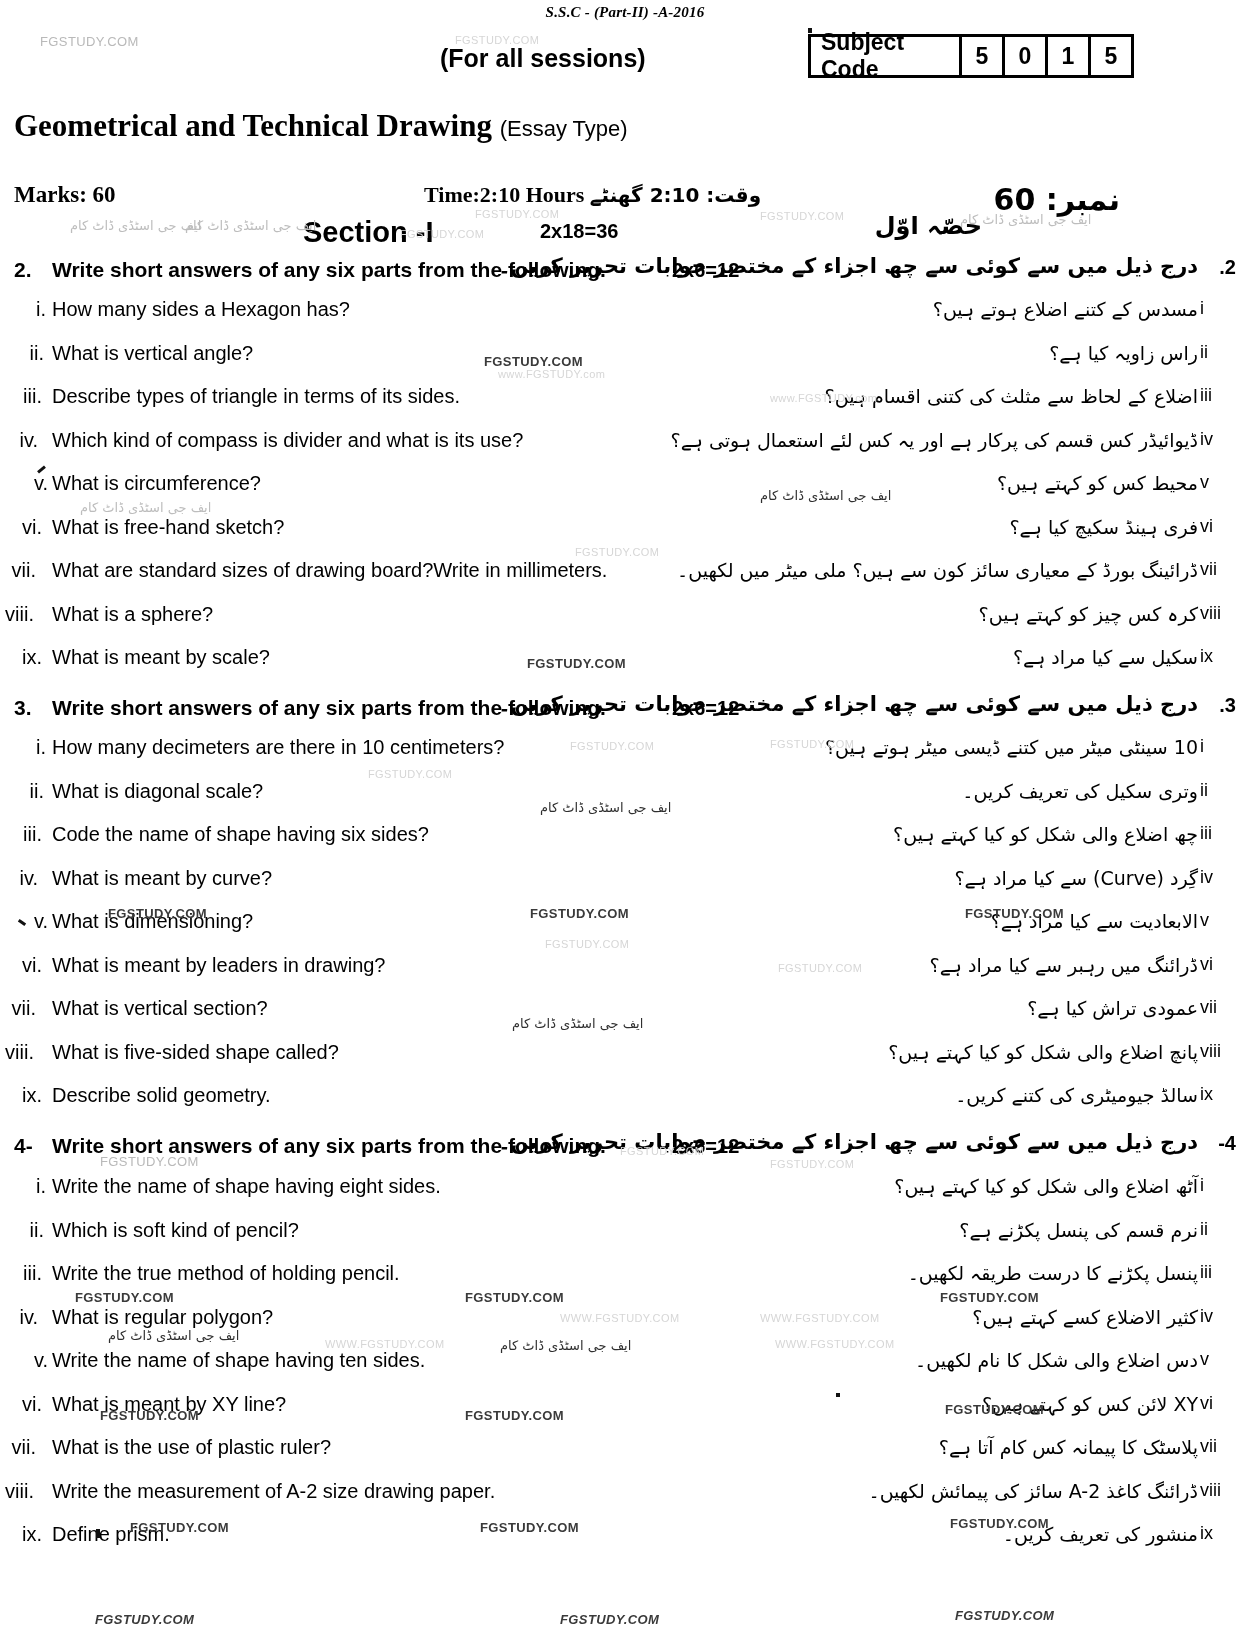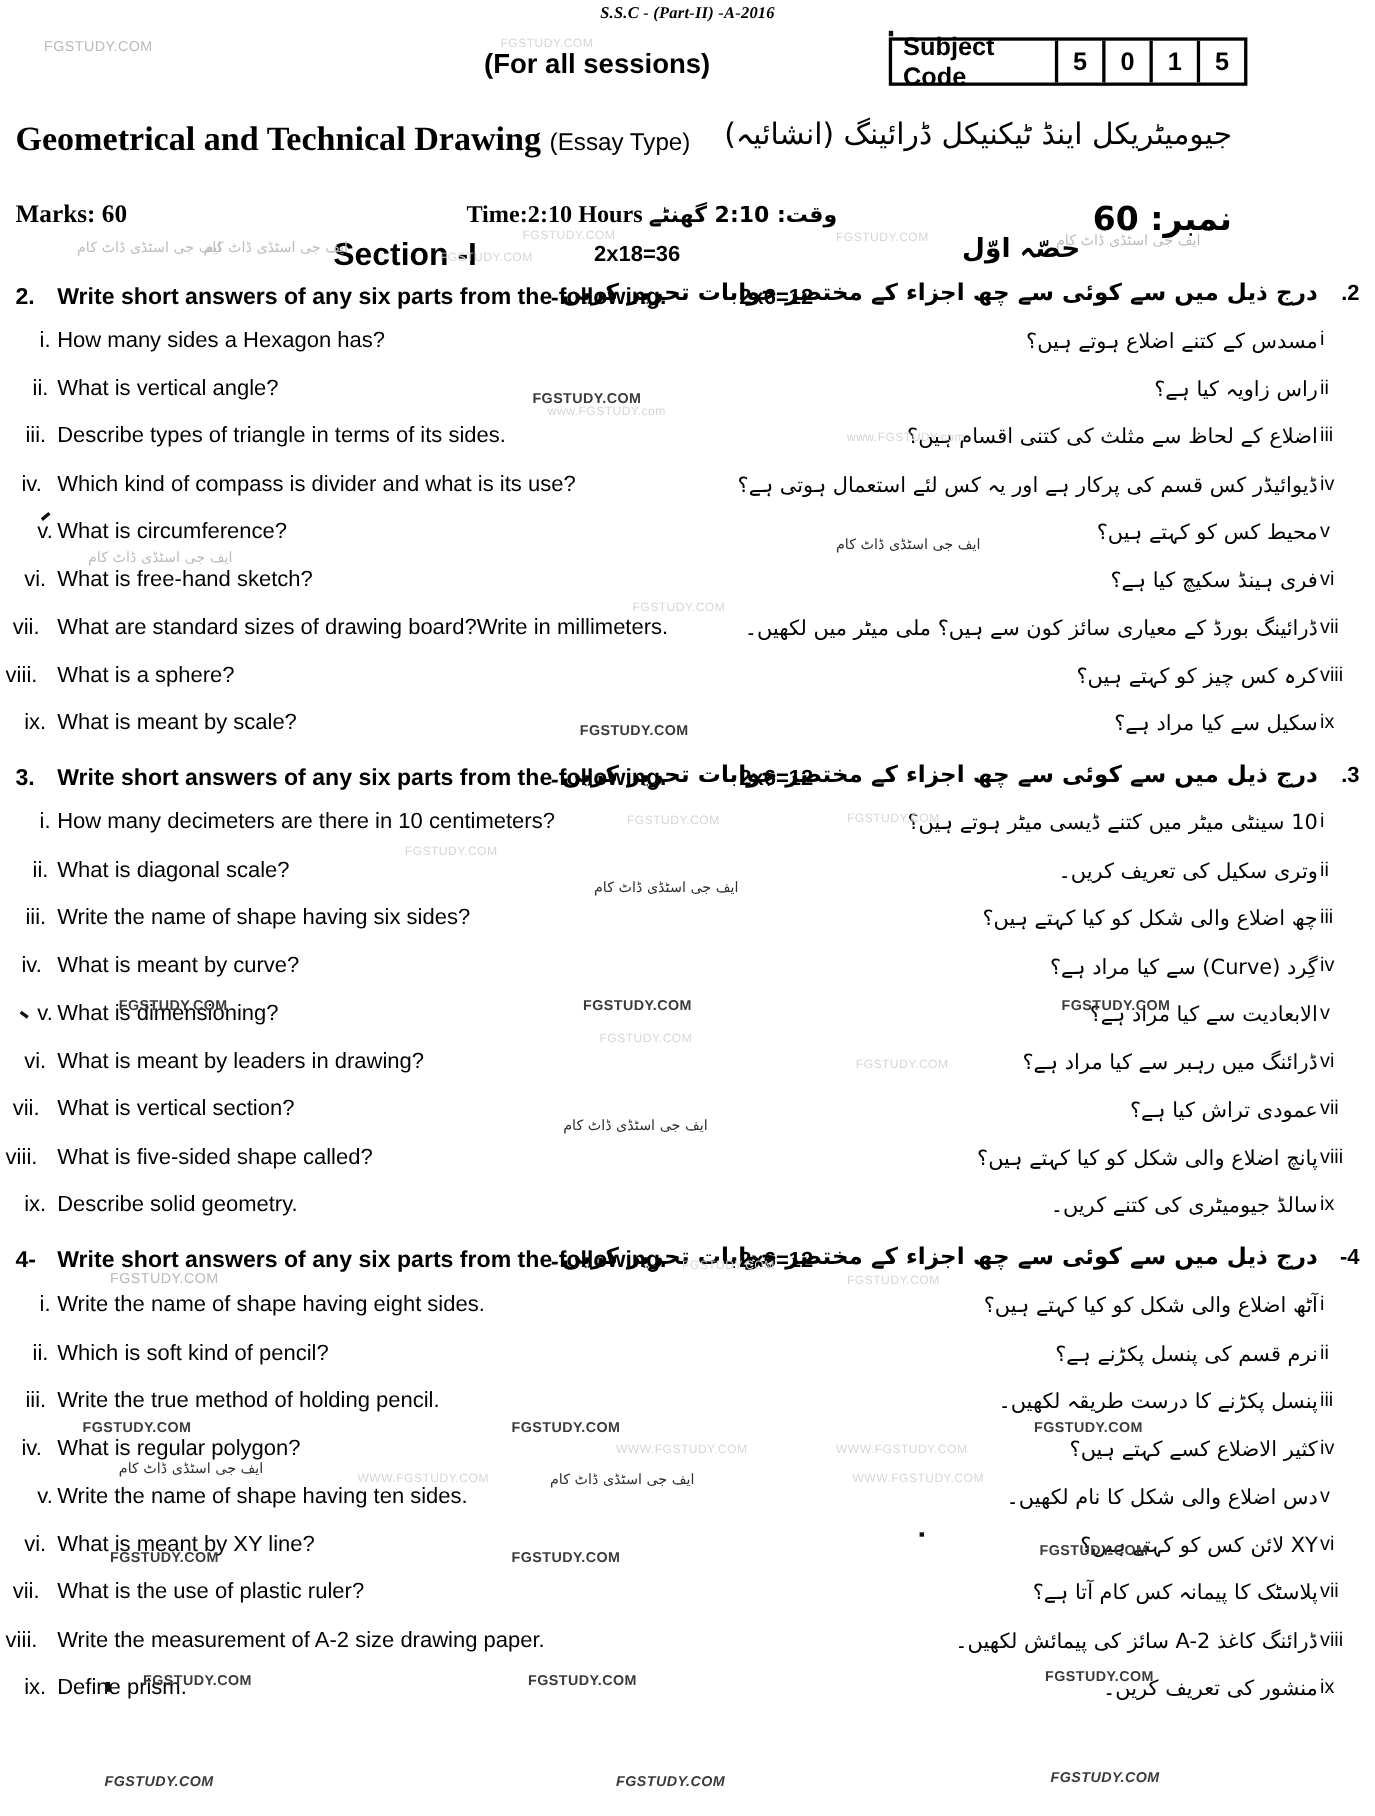--- a/index.html
+++ b/index.html
@@ -297,21 +297,20 @@
     <span class="code-cell">5</span>
     <span class="code-cell">0</span>
     <span class="code-cell">1</span>
     <span class="code-cell">5</span>
   </div>
 
   <div class="title-en">
     <span>Geometrical and Technical Drawing</span>
     <span class="sub">(Essay Type)</span>
   </div>
-  <div class="title-ur">جیومیٹریکل اینڈ ٹیکنیکل ڈرائینگ (انشائیہ)</div>
 
   <div class="marks">Marks: 60</div>
   <div class="time">
     <span>Time:2:10 Hours</span>
     <span class="ur">وقت: 2:10 گھنٹے</span>
   </div>
   <div class="marks-ur">نمبر: 60</div>
 
   <div class="section-en">Section -I</div>
   <div class="section-marks">2x18=36</div>
@@ -393,21 +392,21 @@
         <span class="item-urn">i</span>
       </div>
       <div class="item" style="top: 779.5px;">
         <span class="item-rn" style="left: -16px;">ii.</span>
         <span class="item-en">What is diagonal scale?</span>
         <span class="item-ur">وتری سکیل کی تعریف کریں۔</span>
         <span class="item-urn">ii</span>
       </div>
       <div class="item" style="top: 823px;">
         <span class="item-rn" style="left: -18px;">iii.</span>
-        <span class="item-en">Write the name of shape having six sides?</span>
+        <span class="item-en">Code the name of shape having six sides?</span>
         <span class="item-ur">چھ اضلاع والی شکل کو کیا کہتے ہیں؟</span>
         <span class="item-urn">iii</span>
       </div>
       <div class="item" style="top: 866.5px;">
         <span class="item-rn" style="left: -22px;">iv.</span>
         <span class="item-en">What is meant by curve?</span>
         <span class="item-ur">گِرد (Curve) سے کیا مراد ہے؟</span>
         <span class="item-urn">iv</span>
       </div>
       <div class="item" style="top: 910px;">

